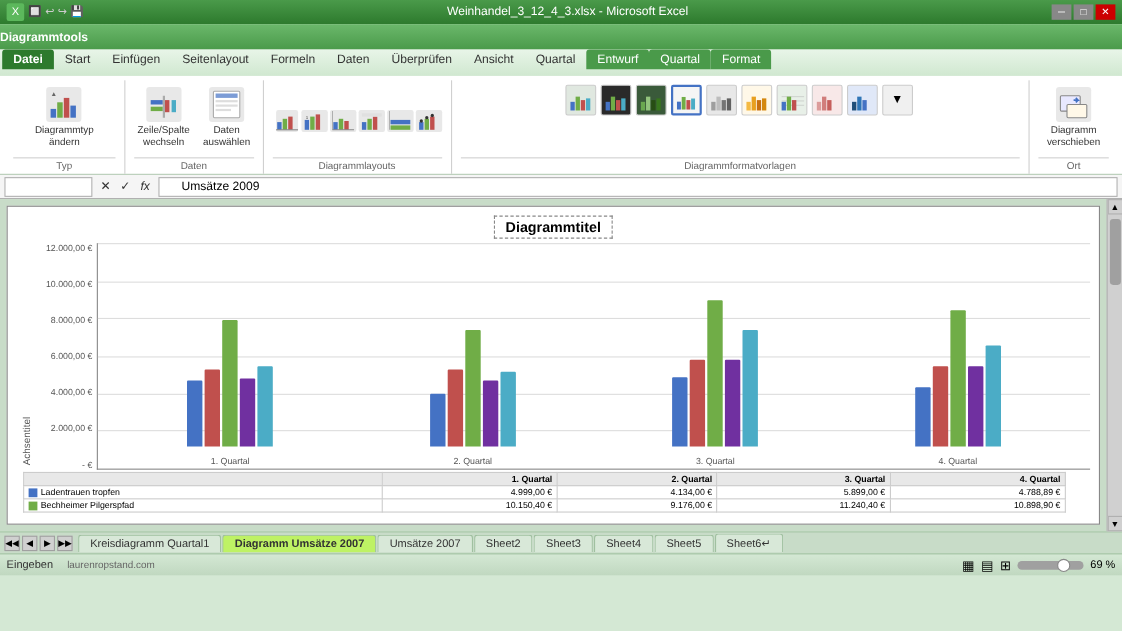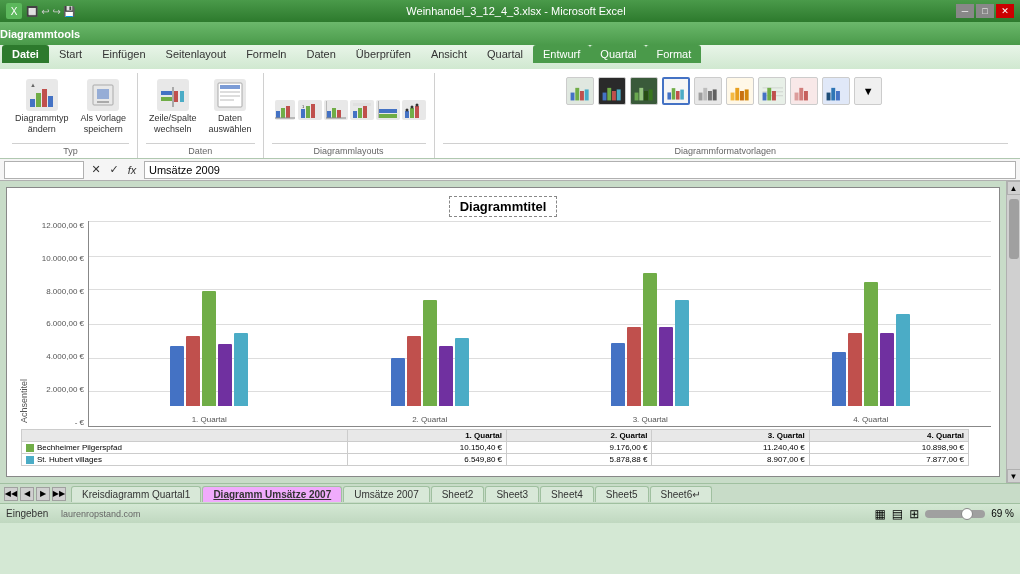--- a/index.html
+++ b/index.html
@@ -154,21 +154,21 @@
       font-size: 11px;
       cursor: pointer;
       color: #333;
     }
     .formula-input {
       flex: 1;
       border: none;
       background: white;
       border: 1px solid #b0b0b0;
       height: 18px;
-      padding: 0 4px;
+      padding: 0 20px;
       font-size: 11px;
     }
 
     
     .main-area {
       background: #c8dcc8;
       display: flex;
       height: calc(574px - 22px - 20px - 24px - 90px - 22px - 22px - 20px);
       position: relative;
     }
@@ -336,23 +336,22 @@
       padding: 2px 10px;
       font-size: 10px;
       background: #d8e8d8;
       border: 1px solid #a0c0a0;
       border-bottom: none;
       border-radius: 3px 3px 0 0;
       cursor: pointer;
       color: #333;
     }
     .sheet-tab.active {
-      background: #f0abfc;
+      background: #bef264;
       font-weight: bold;
-      text-decoration: underline;
     }
     .sheet-nav { display: flex; gap: 2px; margin-right: 4px; }
     .sheet-nav-btn { width: 14px; height: 14px; background: #d0d0d0; border: 1px solid #a0a0a0; display: flex; align-items: center; justify-content: center; font-size: 8px; cursor: pointer; }
 
     
     .win-btns { display: flex; gap: 2px; }
     .win-btn { width: 18px; height: 14px; display: flex; align-items: center; justify-content: center; font-size: 9px; cursor: pointer; }
     .win-btn.min { background: #888; color: white; }
     .win-btn.max { background: #888; color: white; }
     .win-btn.close { background: #c00; color: white; }
@@ -409,30 +408,20 @@
             <svg width="28" height="28" viewBox="0 0 28 28">
               <rect x="2" y="18" width="5" height="8" fill="#4472c4"></rect>
               <rect x="8" y="12" width="5" height="14" fill="#70ad47"></rect>
               <rect x="14" y="8" width="5" height="18" fill="#c0504d"></rect>
               <rect x="20" y="15" width="5" height="11" fill="#4472c4"></rect>
               <text x="2" y="6" font-size="6" fill="#666">▲</text>
             </svg>
           </div>
           <div class="ribbon-btn-label">Diagrammtyp<br>ändern</div>
         </div>
-        <div class="ribbon-btn">
-          <div class="ribbon-btn-icon">
-            <svg width="28" height="28" viewBox="0 0 28 28">
-              <rect x="4" y="4" width="20" height="20" rx="1" fill="#e8e8e8" stroke="#aaa"></rect>
-              <rect x="8" y="8" width="12" height="10" fill="#4472c4" opacity="0.5"></rect>
-              <rect x="8" y="20" width="12" height="2" fill="#aaa"></rect>
-            </svg>
-          </div>
-          <div class="ribbon-btn-label">Als Vorlage<br>speichern</div>
-        </div>
       </div>
       <div class="ribbon-group-label">Typ</div>
     </div>
 
     <div class="ribbon-group" style="min-width:110px;">
       <div class="ribbon-group-content">
         <div class="ribbon-btn">
           <div class="ribbon-btn-icon">
             <svg width="28" height="28" viewBox="0 0 28 28">
               <rect x="2" y="10" width="11" height="4" fill="#4472c4"></rect>
@@ -600,20 +589,35 @@
             <rect x="2" y="16" width="5" height="10" fill="#1f4e79"></rect>
             <rect x="8" y="10" width="5" height="16" fill="#2e75b6"></rect>
             <rect x="14" y="14" width="5" height="12" fill="#4472c4"></rect>
           </svg>
         </div>
         <div class="ribbon-btn" style="width:28px;height:28px;display:flex;align-items:center;justify-content:center;background:#f0f0f0;border:1px solid #ccc;border-radius:2px;">▼</div>
       </div>
       <div class="ribbon-group-label">Diagrammformatvorlagen</div>
     </div>
 
+    <div class="ribbon-group" style="min-width:80px;">
+      <div class="ribbon-group-content">
+        <div class="ribbon-btn">
+          <div class="ribbon-btn-icon">
+            <svg width="28" height="28" viewBox="0 0 28 28">
+              <rect x="2" y="6" width="18" height="14" rx="1" fill="#e8e8ff" stroke="#888"></rect>
+              <rect x="8" y="14" width="18" height="12" rx="1" fill="#fff8e8" stroke="#888"></rect>
+              <path d="M14 10 L18 10 L16 8 M18 10 L16 12" fill="none" stroke="#4472c4" stroke-width="1.5"></path>
+            </svg>
+          </div>
+          <div class="ribbon-btn-label">Diagramm<br>verschieben</div>
+        </div>
+      </div>
+      <div class="ribbon-group-label">Ort</div>
+    </div>
   </div>
 </div>
 
 <div class="formula-bar">
   <div class="name-box"></div>
   <div class="formula-btns">
     <div class="formula-btn">✕</div>
     <div class="formula-btn">✓</div>
     <div class="formula-btn" style="font-style:italic;">fx</div>
   </div>
@@ -699,32 +703,32 @@
           <tr>
             <th></th>
             <th>1. Quartal</th>
             <th>2. Quartal</th>
             <th>3. Quartal</th>
             <th>4. Quartal</th>
           </tr>
         </thead>
         <tbody>
           <tr>
+            <td><span class="legend-color" style="background:#4472c4;"></span>Ladentrauen tropfen</td>
+            <td>4.999,00 €</td>
+            <td>4.134,00 €</td>
+            <td>5.899,00 €</td>
+            <td>4.788,89 €</td>
+          </tr>
+          <tr>
             <td><span class="legend-color" style="background:#70ad47;"></span>Bechheimer Pilgerspfad</td>
             <td>10.150,40 €</td>
             <td>9.176,00 €</td>
             <td>11.240,40 €</td>
             <td>10.898,90 €</td>
-          </tr>
-          <tr>
-            <td><span class="legend-color" style="background:#4bacc6;"></span>St. Hubert villages</td>
-            <td>6.549,80 €</td>
-            <td>5.878,88 €</td>
-            <td>8.907,00 €</td>
-            <td>7.877,00 €</td>
           </tr>
         </tbody>
       </table>
     </div>
   </div>
 
   <div class="scrollbar-right">
     <div class="scroll-btn">▲</div>
     <div class="scroll-thumb"></div>
     <div class="scroll-btn" style="margin-top:auto;">▼</div>

